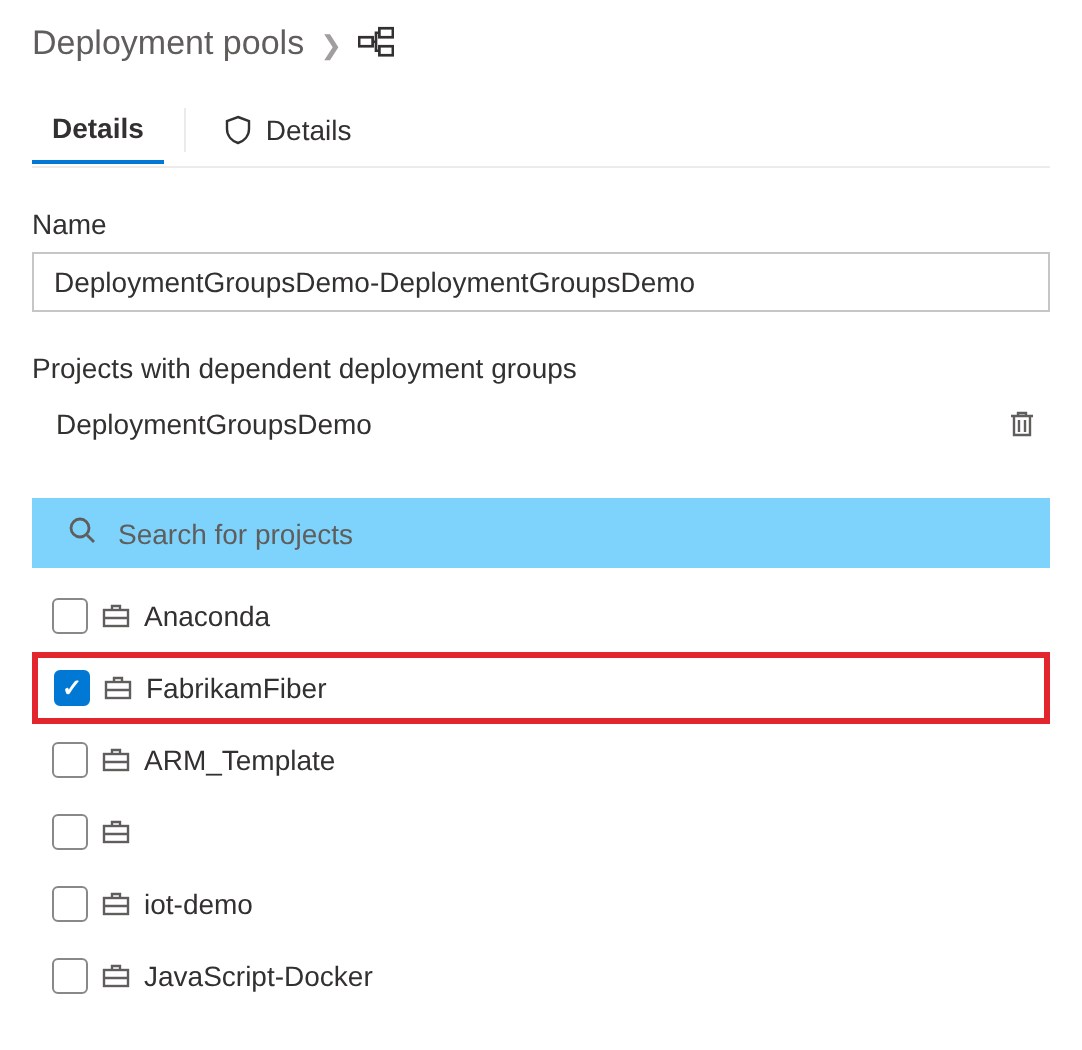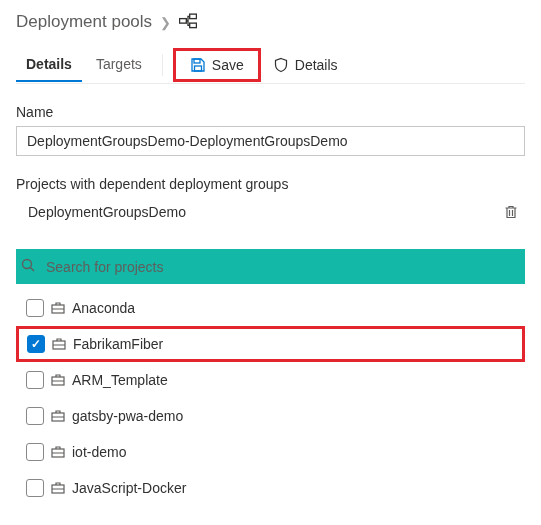--- a/index.html
+++ b/index.html
@@ -71,22 +71,22 @@
       align-items: flex-start;
       justify-content: space-between;
       padding: 6px 6px 6px 12px;
       margin-top: 4px;
     }
     .dep-row .trash { cursor: pointer; color: #605e5c; }
     .search-row {
       display: flex;
       align-items: center;
       gap: 10px;
-      background: #14b8a6;
-      padding: 8px 4px;
+      background: #7dd3fc;
+      padding: 8px 17px;
       margin-top: 6px;
     }
     .search-row input {
       flex: 1;
       border: none;
       background: transparent;
       font-size: 14px;
       font-family: inherit;
       color: #323130;
       outline: none;
@@ -125,34 +125,21 @@
       <rect x="0.5" y="5" width="6" height="4"></rect>
         <rect x="9.5" y="1" width="6" height="4"></rect>
         <rect x="9.5" y="9" width="6" height="4"></rect>
       <path d="M6.5 7 H8 V3 H9.5 M8 7 V11 H9.5"></path>
     </svg>
   </span>
 </div>
 
 <div class="toolbar">
   <div class="tab active">Details</div>
-  <div class="tab">Targets</div>
   <div class="toolbar-sep"></div>
-  <div class="highlight-red highlight-save">
-    <div class="tool-btn">
-      <span>
-        <svg width="16" height="16" viewBox="0 0 16 16" fill="none" stroke="#0078d4" stroke-width="1.3">
-          <path d="M2 2 h9 l3 3 v9 h-12 z"></path>
-            <rect x="4" y="2" width="6" height="4"></rect>
-            <rect x="4.5" y="9" width="7" height="5"></rect>
-        </svg>
-      </span>
-      <span>Save</span>
-    </div>
-  </div>
   <div class="tool-btn">
     <span>
       <svg width="16" height="16" viewBox="0 0 16 16" fill="none" stroke="#323130" stroke-width="1.2">
         <path d="M8 1.5 L13.5 3.5 V7.5 C13.5 11 11 13.5 8 14.5 C5 13.5 2.5 11 2.5 7.5 V3.5 Z"></path>
       </svg>
     </span>
     <span>Details</span>
   </div>
 </div>
 
@@ -215,21 +202,20 @@
         <span class="proj-label">ARM_Template</span>
       </div>
       <div class="project-item">
         <div class="cb"></div>
         <span class="proj-icon">
           <svg width="16" height="16" viewBox="0 0 16 16" fill="none" stroke="#605e5c" stroke-width="1.2">
             <rect x="2" y="5" width="12" height="8"></rect>
             <path d="M6 5 V3 h4 v2 M2 9 h12"></path>
           </svg>
         </span>
-        <span class="proj-label">gatsby-pwa-demo</span>
       </div>
       <div class="project-item">
         <div class="cb"></div>
         <span class="proj-icon">
           <svg width="16" height="16" viewBox="0 0 16 16" fill="none" stroke="#605e5c" stroke-width="1.2">
             <rect x="2" y="5" width="12" height="8"></rect>
             <path d="M6 5 V3 h4 v2 M2 9 h12"></path>
           </svg>
         </span>
         <span class="proj-label">iot-demo</span>

